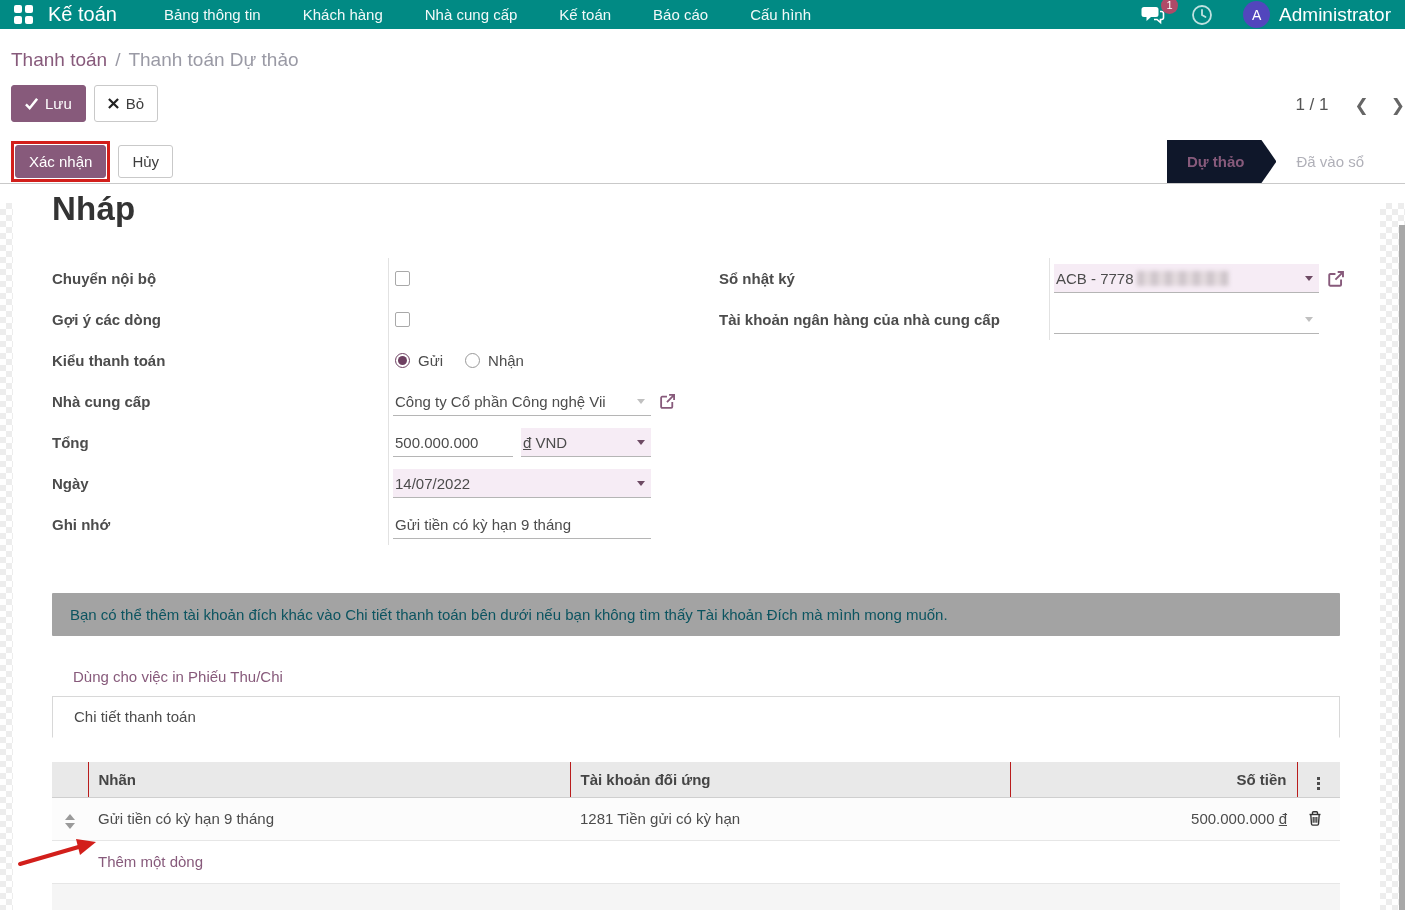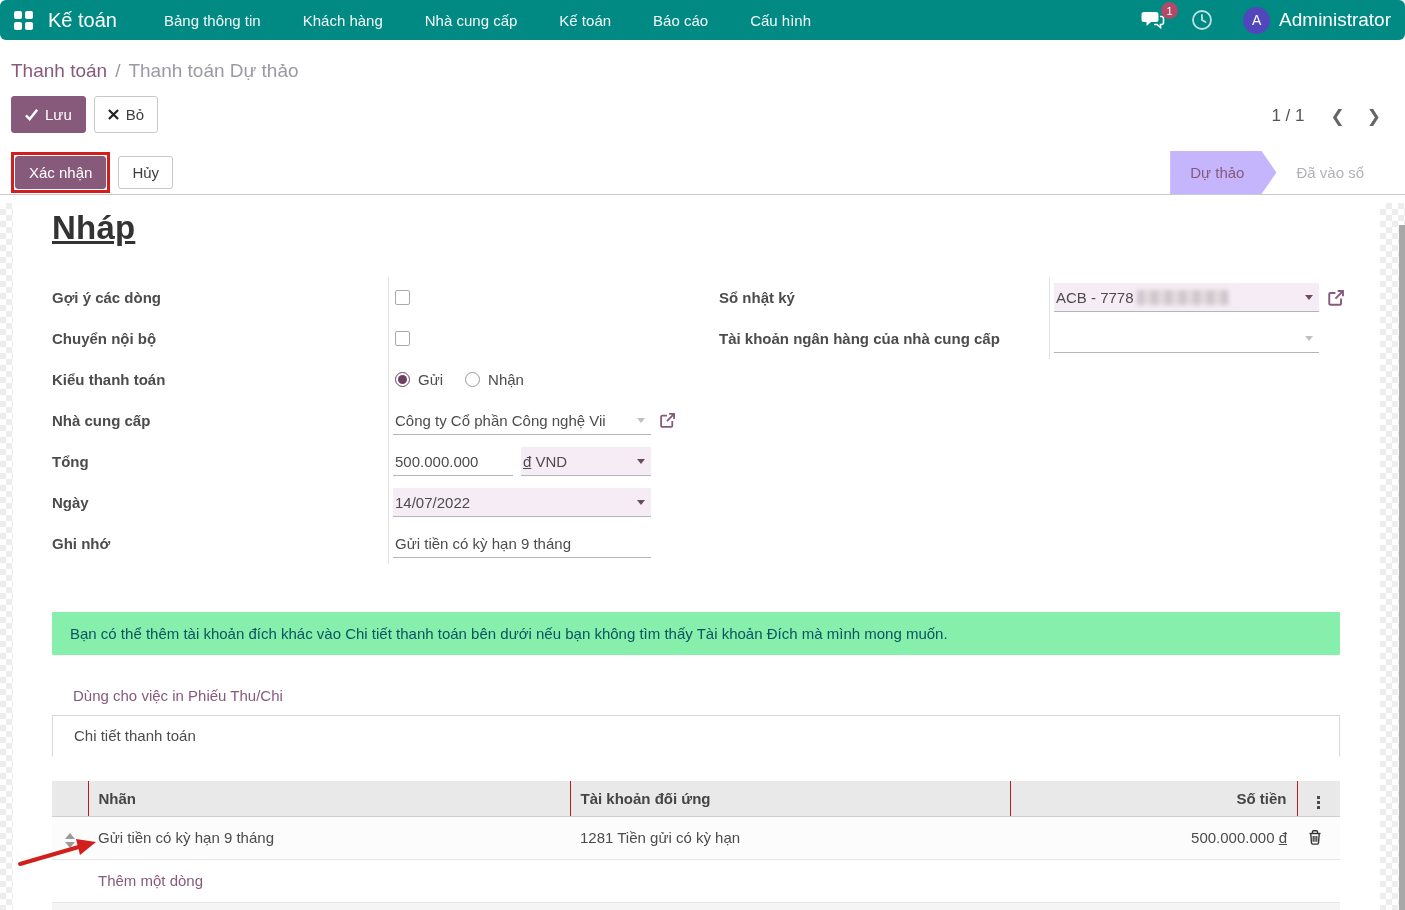--- a/index.html
+++ b/index.html
@@ -2,21 +2,21 @@
 <html><head>
 <meta charset="utf-8">
 <style>
   * { box-sizing: border-box; margin: 0; padding: 0; }
   html,body { width:1405px; height:910px; overflow:hidden; }
   body {
     font-family: "Liberation Sans", "DejaVu Sans", sans-serif;
     font-size: 15px; color:#4c4c4c; background:#fff; position:relative;
   }
   
-  .navbar { height:40px; background:#018a84; display:flex; align-items:stretch; color:#fff;border-radius:6px; }
+  .navbar { height:29px; background:#018a84; display:flex; align-items:stretch; color:#fff; }
   .nav-apps { width:46px; display:flex; align-items:center; justify-content:center; cursor:pointer; }
   .apps-grid { display:grid; grid-template-columns:8px 8px; grid-template-rows:8px 8px; gap:3px; }
   .apps-grid span { background:#fff; border-radius:2px; }
   .nav-brand { display:flex; align-items:center; font-size:20px; padding:0 26px 0 2px; cursor:pointer; }
   .nav-menu { display:flex; align-items:stretch; }
   .nav-item { display:flex; align-items:center; padding:0 21px; font-size:15px; color:rgba(255,255,255,.95); cursor:pointer; }
   .nav-right { margin-left:auto; display:flex; align-items:center; padding-right:14px; }
   .nav-chat { position:relative; margin-right:26px; cursor:pointer; display:flex; }
   .badge { position:absolute; top:-7px; right:-13px; background:#b04a68; color:#fff; font-size:11px;
            min-width:17px; height:17px; border-radius:9px; display:flex; align-items:center; justify-content:center; padding:0 4px; }
@@ -29,36 +29,36 @@
   .control-panel { padding:0 0 0 11px; }
   .breadcrumb { padding-top:20px; font-size:19px; display:flex; gap:8px; align-items:baseline; }
   .bc-link { color:#875a7b; cursor:pointer; }
   .bc-sep { color:#9a9aa5; }
   .bc-current { color:#9a9aa5; }
   .cp-buttons { margin-top:14px; height:40px; display:flex; }
   .btn { display:inline-flex; align-items:center; gap:7px; height:37px; padding:0 13px; font-size:15px;
          border:1px solid transparent; border-radius:3px; cursor:pointer; background:#fff; }
   .btn-primary { background:#875a7b; border-color:#875a7b; color:#fff; }
   .btn-default { border-color:#c9c9c9; color:#3e3e3e; }
-  .pager { margin-left:auto; display:flex; align-items:center; gap:26px; padding-right:24px; color:#555; }
+  .pager { margin-left:auto; display:flex; align-items:center; gap:26px; color:#555; }
   .pager-value { font-size:17px; cursor:pointer; }
   .pager-nav { display:flex; gap:22px; }
   .chev { font-size:17px; color:#666; cursor:pointer; font-weight:bold; }
   
   .statusbar { margin-top:15px; height:44px; border-bottom:1px solid #c9c9c9; display:flex; align-items:center; padding-left:11px; }
   .confirm-wrap { border:3px solid #d21f1b; padding:1px; margin-right:8px; display:inline-flex; }
   .btn-status { height:33px; }
   .status-steps { margin-left:auto; display:flex; align-self:stretch; align-items:stretch; margin-right:15px; }
   .step { display:flex; align-items:center; padding:0 26px 0 20px; font-size:15px; }
-  .step-active { background:#c4b5fd; color:#875a7b; font-weight:normal;
+  .step-active { background:#0f172a; color:#875a7b; font-weight:bold;
     clip-path: polygon(0 0, calc(100% - 15px) 0, 100% 50%, calc(100% - 15px) 100%, 0 100%); padding-right:32px; }
   .step-muted { color:#b0b0b8; }
   
   .sheet { padding:0 65px 0 52px; }
-  .sheet-title { margin-top:14px; font-size:33px; font-weight:600; color:#333; letter-spacing:.2px;text-decoration:underline; }
+  .sheet-title { margin-top:6px; font-size:33px; font-weight:600; color:#333; letter-spacing:.2px; }
   .form-grid { margin-top:30px; display:grid; grid-template-columns:620px 1fr; column-gap:47px; align-items:start; }
   .o-row { display:flex; align-items:center; height:41px; }
   .o-label { font-weight:bold; color:#4c4c4c; }
   .col-left .o-label { width:336px; flex:none; }
   .col-right .o-label { width:330px; flex:none; padding-right:10px; }
   .o-cell { flex:1; align-self:stretch; border-left:1px solid #e2e2e2; padding-left:4px; display:flex; align-items:center; position:relative; }
   .widget { position:relative; display:flex; align-items:center; }
   .w258 { width:258px; } .w265 { width:265px; }
   .underline { border-bottom:1px solid #b5b5b5; }
   .checkbox { width:15px; height:15px; border:1px solid #a9a9a9; border-radius:2px; background:#fff; margin-left:2px; cursor:pointer; }
@@ -72,21 +72,21 @@
   .caret { width:0; height:0; border-left:4.5px solid transparent; border-right:4.5px solid transparent; border-top:5px solid #6d4a63; margin-left:auto; margin-right:6px; }
   .caret.gray { border-top-color:#c0c0c0; }
   .ext-icon { margin-left:8px; cursor:pointer; display:flex; flex:none; }
   .dong { text-decoration:underline; }
   .amount-box { width:120px; margin-right:8px; }
   .cur-box { flex:1; }
   .blurred { display:inline-block; width:92px; height:15px; margin-left:3px; border-radius:1px;
     background:repeating-linear-gradient(90deg,#cfc6cb 0 7px,#e3dade 7px 14px),repeating-linear-gradient(0deg,rgba(255,255,255,.4) 0 4px,rgba(0,0,0,.05) 4px 8px);
     filter:blur(2px); }
   
-  .banner { margin-top:48px; background:#86efac; color:#0c5460; padding:13px 18px; font-size:15px; border-radius:1px; }
+  .banner { margin-top:48px; background:#a3a3a3; color:#0c5460; padding:13px 18px; font-size:15px; border-radius:1px; }
   
   .tabs { margin-top:21px; display:flex; border-bottom:1px solid #d8d8d8;flex-direction:column; }
   .tab { padding:11px 21px 12px; font-size:15px; cursor:pointer; margin-bottom:-1px; }
   .tab-inactive { color:#875a7b; }
   .tab-active { color:#4c4c4c; background:#fff; border:1px solid #d8d8d8; border-bottom:1px solid #fff; }
   
   .o-list { margin-top:24px; width:100%; border-collapse:collapse; }
   .o-list th { background:#e9e9e9; font-weight:bold; color:#454545; text-align:left; height:35px;
                padding:0 10px; border-bottom:1px solid #cfcfcf; border-left:1px solid #b91c1c; }
   .o-list th:first-child { border-left:none; }
@@ -195,27 +195,27 @@
   </div>
 </section>
 
 <main class="sheet">
   <h1 class="sheet-title">Nháp</h1>
 
   <div class="form-grid">
 
     <div class="col-left">
       <div class="o-row">
+        <span class="o-label">Chuyển nội bộ</span>
+        <span class="o-cell">
+            <span class="checkbox"></span>
+          </span>
+      </div>
+      <div class="o-row">
         <span class="o-label">Gợi ý các dòng</span>
-        <span class="o-cell">
-            <span class="checkbox"></span>
-          </span>
-      </div>
-      <div class="o-row">
-        <span class="o-label">Chuyển nội bộ</span>
         <span class="o-cell">
             <span class="checkbox"></span>
           </span>
       </div>
       <div class="o-row">
         <span class="o-label">Kiểu thanh toán</span>
         <span class="o-cell">
           <span class="radio-group">
             <span class="radio">
               <span class="rdot sel"></span>

